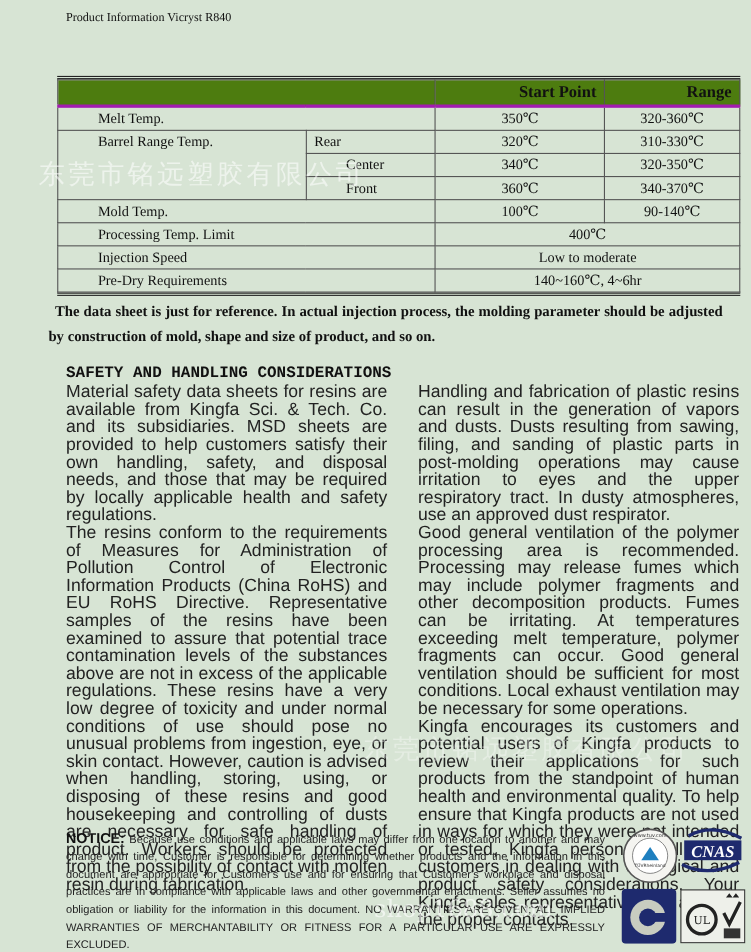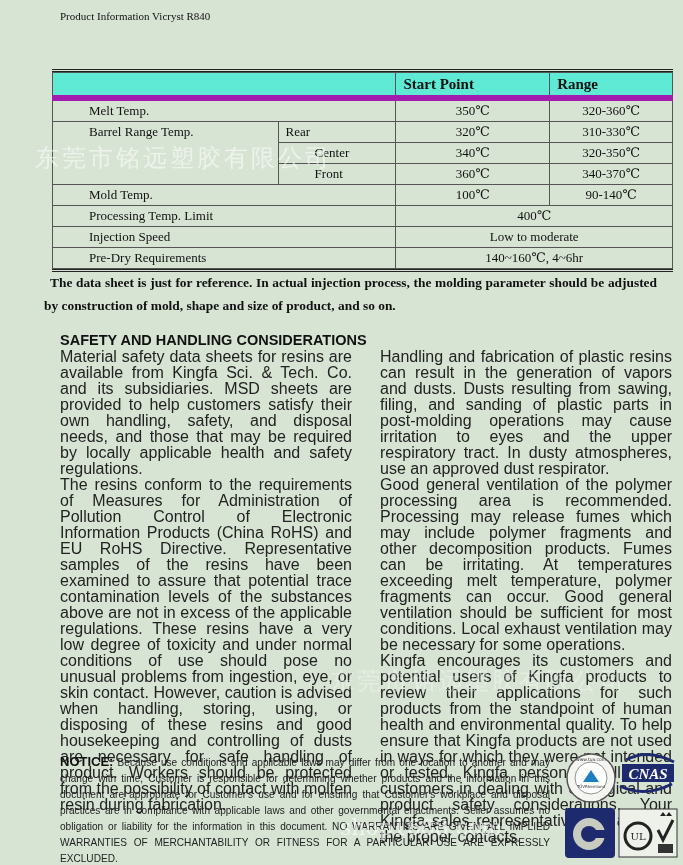--- a/index.html
+++ b/index.html
@@ -28,38 +28,38 @@
   table#proc-table {
     border-collapse: collapse; width: 100%;
     font-family: "Liberation Serif", "DejaVu Serif", serif;
     font-size: 13px;
   }
   #proc-table td, #proc-table th {
     border: 1px solid #555;
     height: 20px; padding: 0 7px;
   }
   #proc-table thead th {
-    background: #5eead4;
+    background: #4d7c0f;
     font-size: 15px; font-weight: bold;
-    height: 22px; text-align: left;
-    border-bottom: 6px solid #a21caf;
+    height: 22px; text-align: right;
+    border-bottom: 3px solid #a21caf;
   }
   #proc-table td.c { text-align: center; }
   #proc-table tr td:first-child, #proc-table tr th:first-child { border-left: 1px solid #555; padding-left: 36px; }
 
   #reference-note {
     position: absolute; left: 44px; top: 271px; width: 613px;
     font-family: "Liberation Serif", "DejaVu Serif", serif;
     font-weight: bold; font-size: 13.4px; line-height: 23px;
     text-align: justify; text-indent: 6px;
   }
 
   #safety-title {
     position: absolute; left: 60px; top: 332px;
-    font-family: Liberation Sans, sans-serif;
+    font-family: Liberation Mono, monospace;
     font-size: 14.5px; font-weight: bold; text-align: center;
   }
 
   .col {
     position: absolute; top: 349px; width: 292px;
     font-family: "Liberation Sans", "DejaVu Sans", sans-serif;
     font-size: 16px; line-height: 16px;
     color: #222;
   }
   .col p { margin: 0; text-align: justify; }

